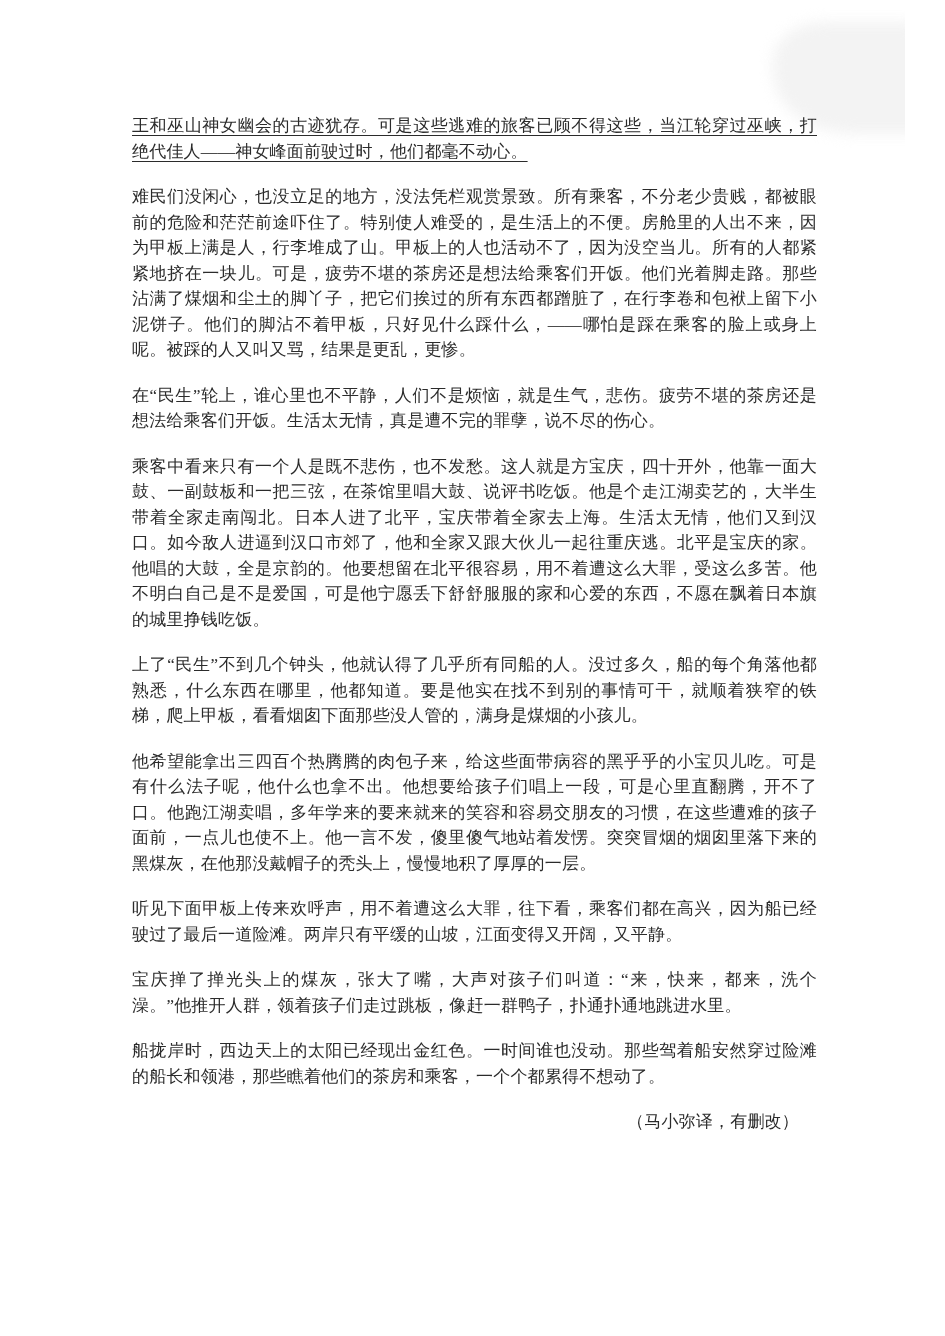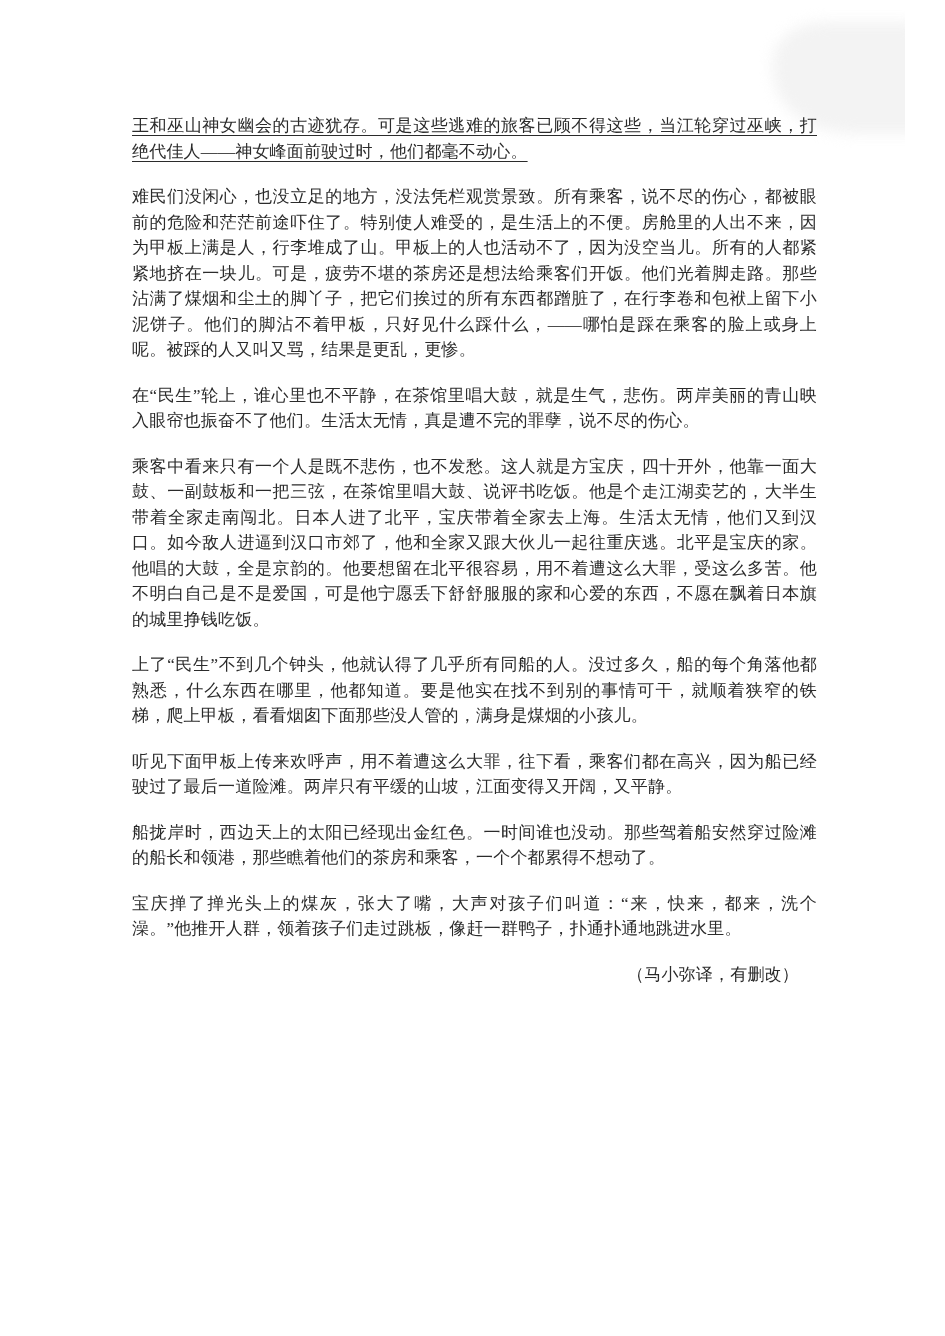--- a/index.html
+++ b/index.html
@@ -51,22 +51,23 @@
     margin-bottom: 12px;
   }
 </style>
 </head>
 <body>
 
 <div class="page">
   <div class="corner-smudge"></div>
   <div class="content">
     <p class="para underlined">王和巫山神女幽会的古迹犹存。可是这些逃难的旅客已顾不得这些，当江轮穿过巫峡，打绝代佳人——神女峰面前驶过时，他们都毫不动心。</p>
-    <p class="para">难民们没闲心，也没立足的地方，没法凭栏观赏景致。所有乘客，说不尽的伤心，都被眼前的危险和茫茫前途吓住了。特别使人难受的，是生活上的不便。房舱里的人出不来，因为甲板上满是人，行李堆成了山。甲板上的人也活动不了，因为没空当儿。所有的人都紧紧地挤在一块儿。可是，疲劳不堪的茶房还是想法给乘客们开饭。他们光着脚走路。那些沾满了煤烟和尘土的脚丫子，把它们挨过的所有东西都蹭脏了，在行李卷和包袱上留下小泥饼子。他们的脚沾不着甲板，只好见什么踩什么，——哪怕是踩在乘客的脸上或身上呢。被踩的人又叫又骂，结果是更乱，更惨。</p>
-    <p class="para">在“民生”轮上，谁心里也不平静，在茶馆里唱大鼓，就是生气，悲伤。两岸美丽的青山映入眼帘也振奋不了他们。生活太无情，真是遭不完的罪孽，说不尽的伤心。</p>
+    <p class="para">难民们没闲心，也没立足的地方，没法凭栏观赏景致。所有乘客，不分老少贵贱，都被眼前的危险和茫茫前途吓住了。特别使人难受的，是生活上的不便。房舱里的人出不来，因为甲板上满是人，行李堆成了山。甲板上的人也活动不了，因为没空当儿。所有的人都紧紧地挤在一块儿。可是，疲劳不堪的茶房还是想法给乘客们开饭。他们光着脚走路。那些沾满了煤烟和尘土的脚丫子，把它们挨过的所有东西都蹭脏了，在行李卷和包袱上留下小泥饼子。他们的脚沾不着甲板，只好见什么踩什么，——哪怕是踩在乘客的脸上或身上呢。被踩的人又叫又骂，结果是更乱，更惨。</p>
+    <p class="para">在“民生”轮上，谁心里也不平静，人们不是烦恼，就是生气，悲伤。疲劳不堪的茶房还是想法给乘客们开饭。生活太无情，真是遭不完的罪孽，说不尽的伤心。</p>
     <p class="para">乘客中看来只有一个人是既不悲伤，也不发愁。这人就是方宝庆，四十开外，他靠一面大鼓、一副鼓板和一把三弦，在茶馆里唱大鼓、说评书吃饭。他是个走江湖卖艺的，大半生带着全家走南闯北。日本人进了北平，宝庆带着全家去上海。生活太无情，他们又到汉口。如今敌人进逼到汉口市郊了，他和全家又跟大伙儿一起往重庆逃。北平是宝庆的家。他唱的大鼓，全是京韵的。他要想留在北平很容易，用不着遭这么大罪，受这么多苦。他不明白自己是不是爱国，可是他宁愿丢下舒舒服服的家和心爱的东西，不愿在飘着日本旗的城里挣钱吃饭。</p>
     <p class="para">上了“民生”不到几个钟头，他就认得了几乎所有同船的人。没过多久，船的每个角落他都熟悉，什么东西在哪里，他都知道。要是他实在找不到别的事情可干，就顺着狭窄的铁梯，爬上甲板，看看烟囱下面那些没人管的，满身是煤烟的小孩儿。</p>
+    <p class="para">他希望能拿出三四百个热腾腾的肉包子来，给这些面带病容的黑乎乎的小宝贝儿吃。可是有什么法子呢，他什么也拿不出。他想要给孩子们唱上一段，可是心里直翻腾，开不了口。他跑江湖卖唱，多年学来的要来就来的笑容和容易交朋友的习惯，在这些遭难的孩子面前，一点儿也使不上。他一言不发，傻里傻气地站着发愣。突突冒烟的烟囱里落下来的黑煤灰，在他那没戴帽子的秃头上，慢慢地积了厚厚的一层。</p>
     <p class="para">听见下面甲板上传来欢呼声，用不着遭这么大罪，往下看，乘客们都在高兴，因为船已经驶过了最后一道险滩。两岸只有平缓的山坡，江面变得又开阔，又平静。</p>
+    <p class="para">宝庆掸了掸光头上的煤灰，张大了嘴，大声对孩子们叫道：“来，快来，都来，洗个澡。”他推开人群，领着孩子们走过跳板，像赶一群鸭子，扑通扑通地跳进水里。</p>
     <p class="para">船拢岸时，西边天上的太阳已经现出金红色。一时间谁也没动。那些驾着船安然穿过险滩的船长和领港，那些瞧着他们的茶房和乘客，一个个都累得不想动了。</p>
-    <p class="para">宝庆掸了掸光头上的煤灰，张大了嘴，大声对孩子们叫道：“来，快来，都来，洗个澡。”他推开人群，领着孩子们走过跳板，像赶一群鸭子，扑通扑通地跳进水里。</p>
     <p class="para attribution">（马小弥译，有删改）</p>
   </div>
 </div>
 
 </body></html>

